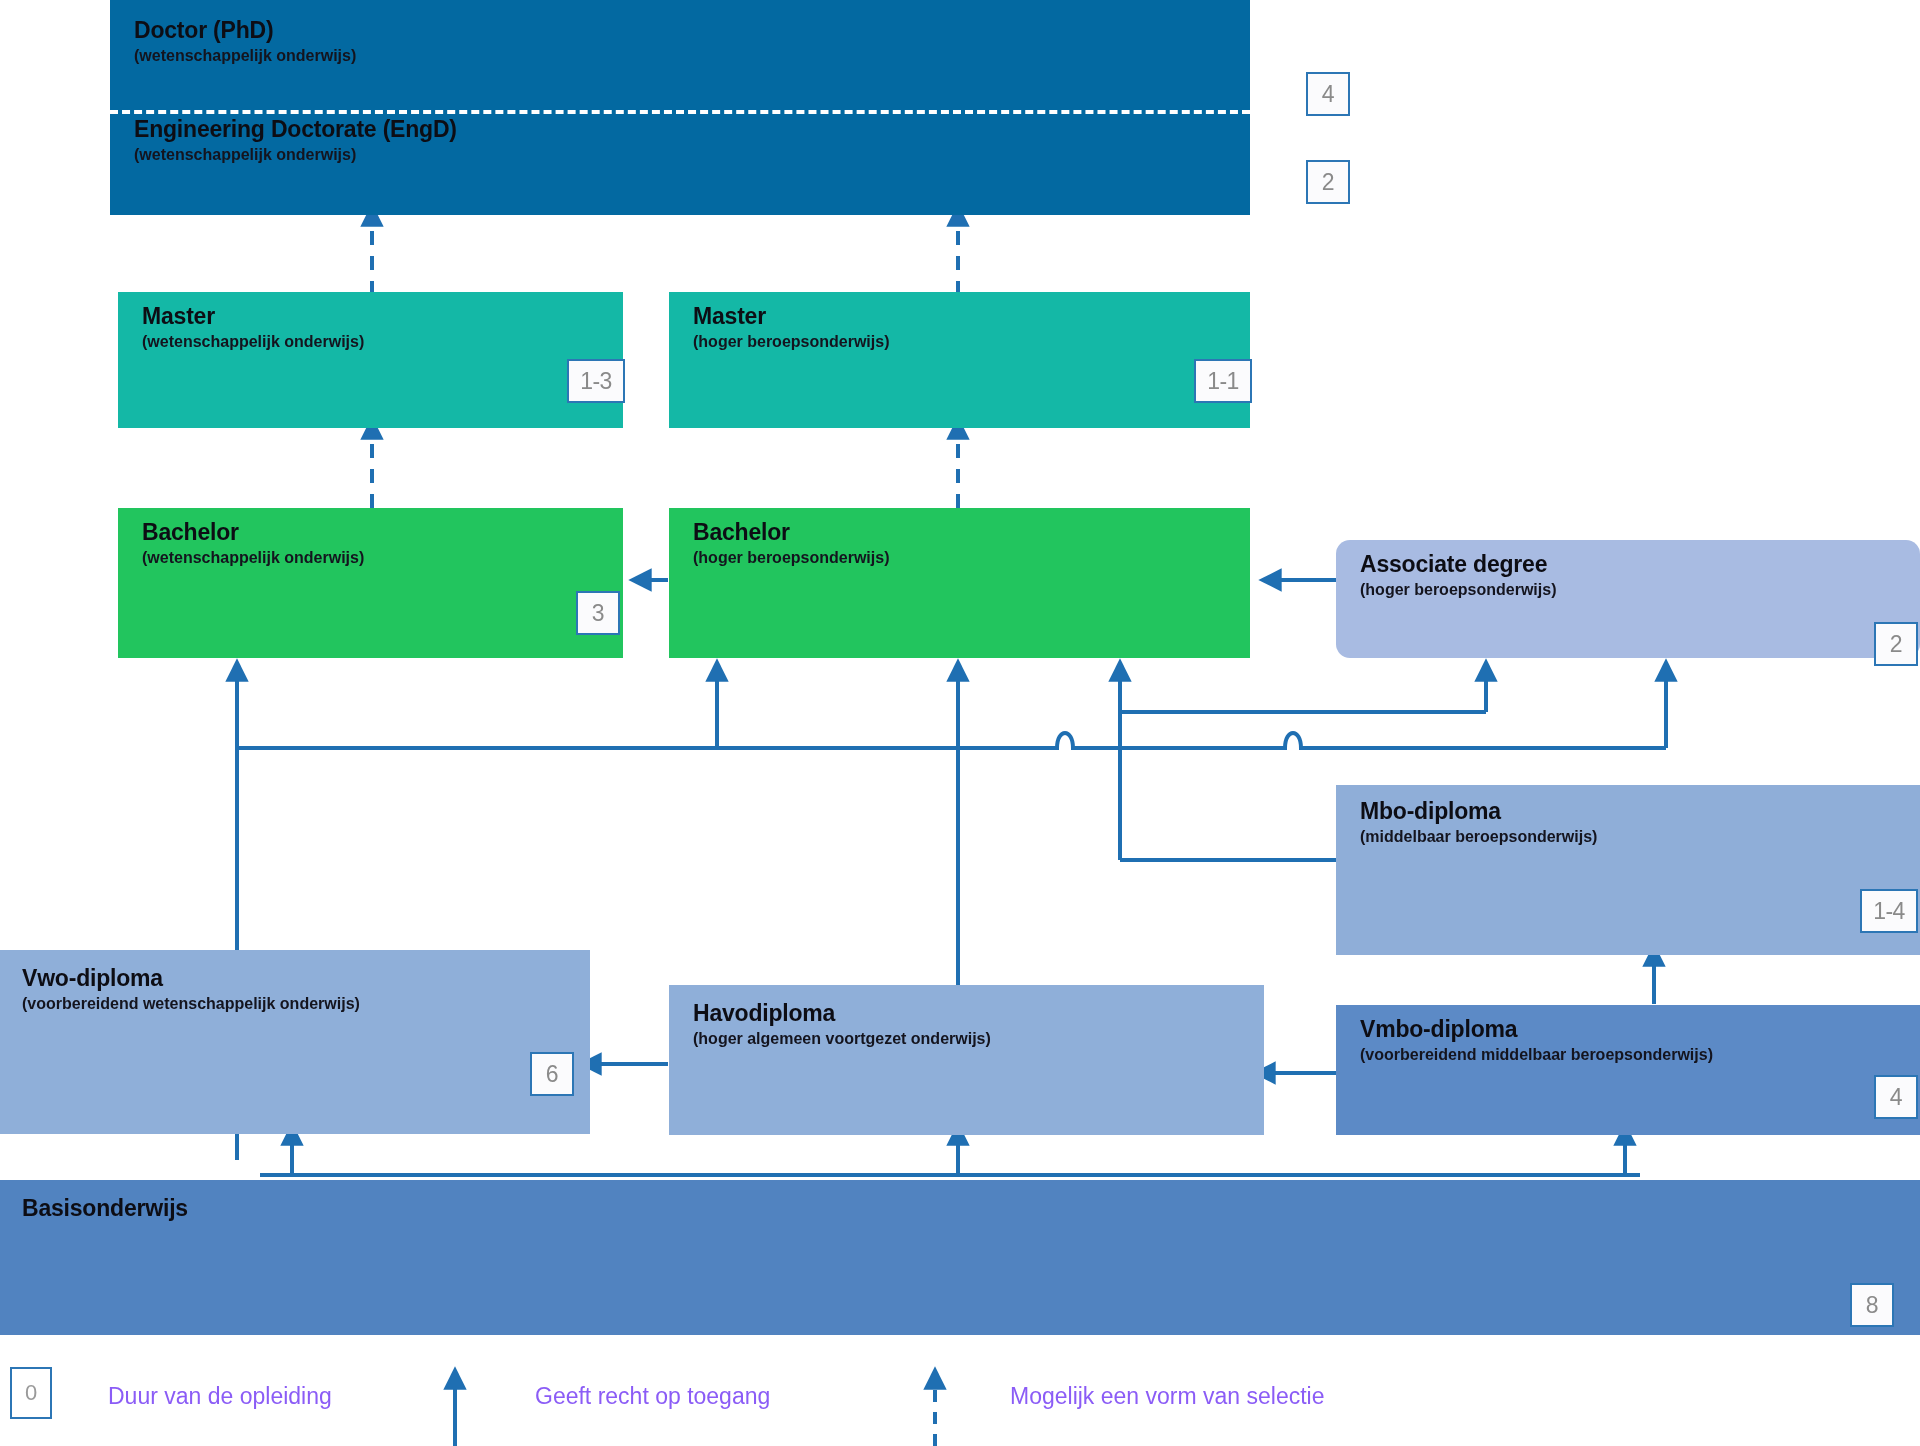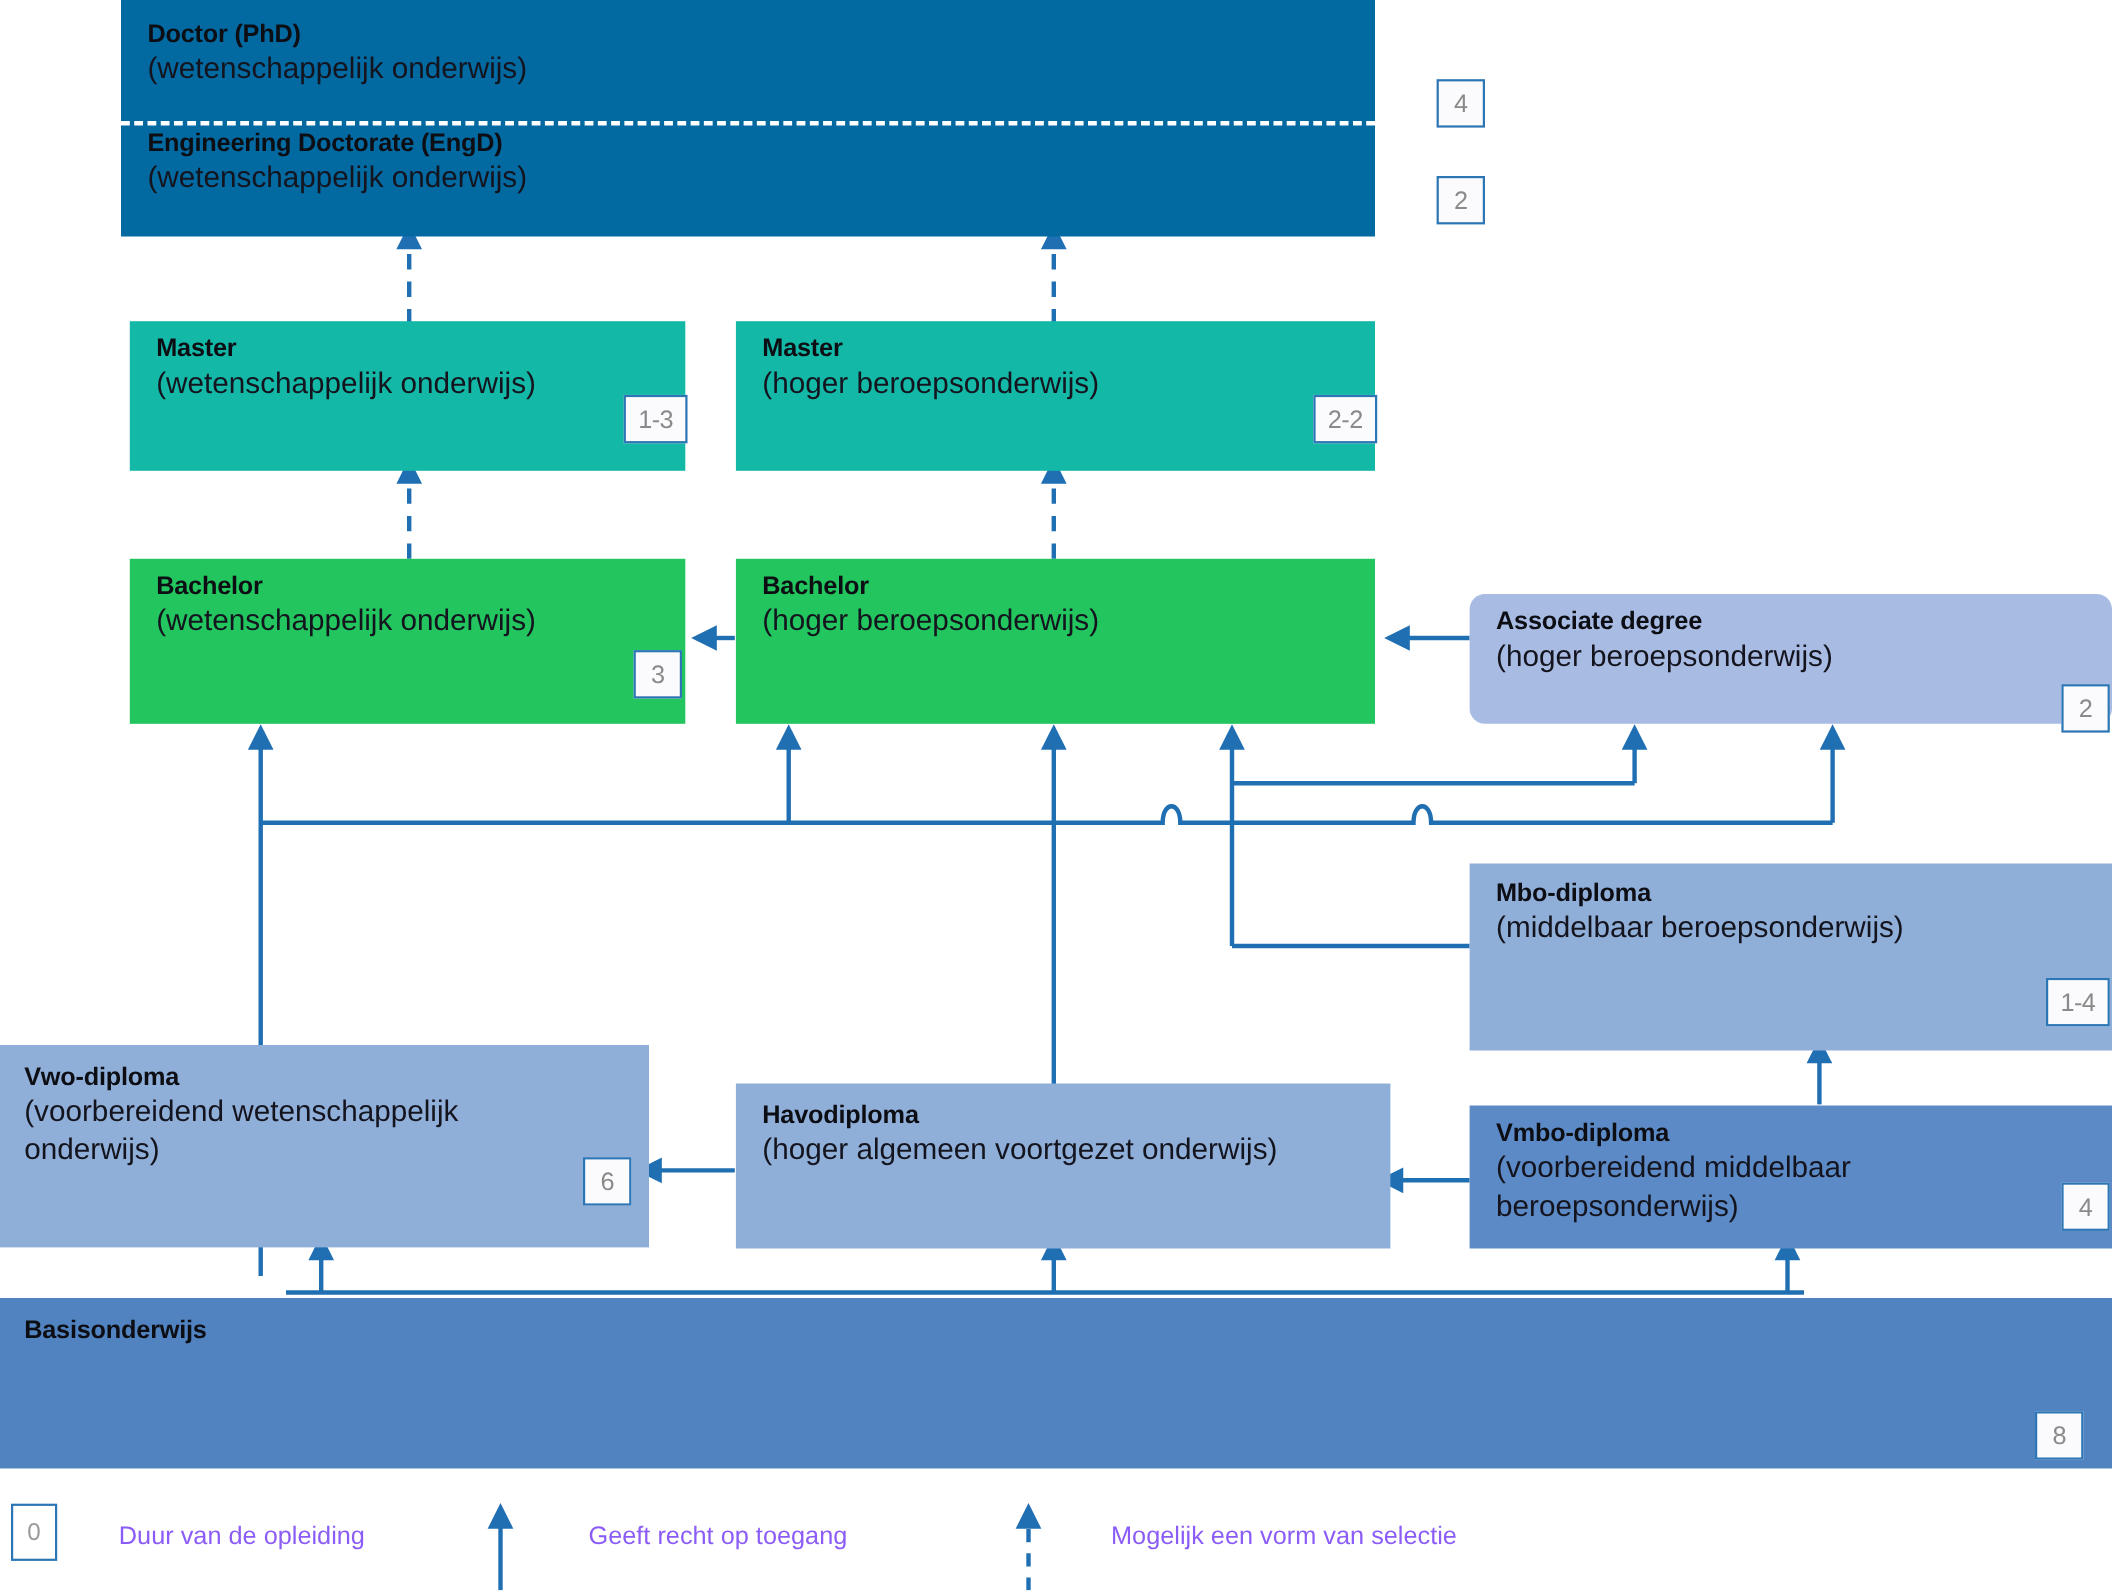--- a/index.html
+++ b/index.html
@@ -21,24 +21,24 @@
     color: #14141e;
   }
   .box .title {
     font-weight: bold;
     font-size: 23px;
     letter-spacing: -0.2px;
     line-height: 1.25;
     color: #0d0d14;
   }
   .box .sub {
-    font-size: 27px;
+    font-size: 16px;
     line-height: 1.32;
     color: #14141e;
-    font-weight: 400;
+    font-weight: 700;
   }
   .box .pad {
     position: absolute;
     left: 24px;
     right: 24px;
   }
 
   
   .tier-doctor   { background: #0369a1; }
   .tier-master   { background: #14b8a6; }
@@ -187,21 +187,21 @@
       <div class="sub">(wetenschappelijk onderwijs)</div>
     </div>
     <div class="badge" style="left:449px; top:67px; width:58px;">1-3</div>
   </div>
 
   <div class="box tier-master" style="left:669px; top:292px; width:581px; height:136px;">
     <div class="pad" style="top:10px;">
       <div class="title">Master</div>
       <div class="sub">(hoger beroepsonderwijs)</div>
     </div>
-    <div class="badge" style="left:525px; top:67px; width:58px;">2-2</div>
+    <div class="badge" style="left:525px; top:67px; width:58px;">1-1</div>
   </div>
 
   <div class="box tier-bachelor" style="left:118px; top:508px; width:505px; height:150px;">
     <div class="pad" style="top:10px;">
       <div class="title">Bachelor</div>
       <div class="sub">(wetenschappelijk onderwijs)</div>
     </div>
     <div class="badge" style="left:458px; top:83px;">3</div>
   </div>
 

